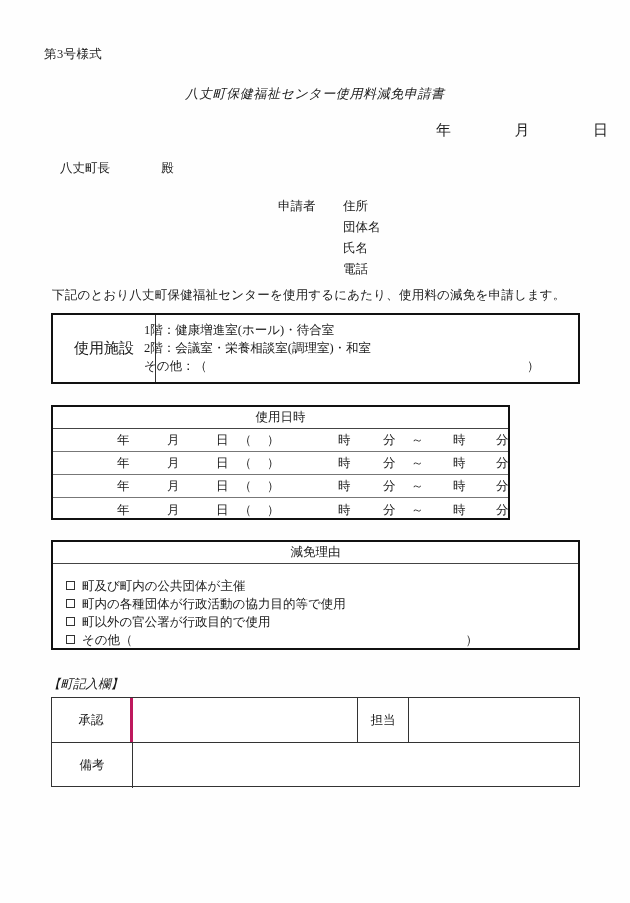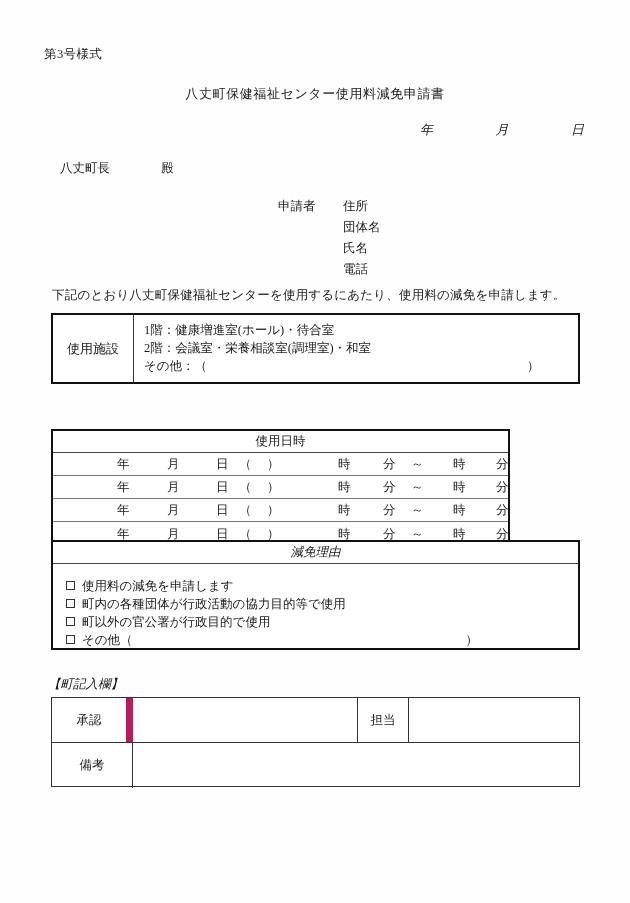--- a/index.html
+++ b/index.html
@@ -35,28 +35,28 @@
   }
   .doc-title {
     position: absolute;
     left: 0;
     right: 0;
     top: 85px;
     text-align: center;
     font-size: 13px;
     letter-spacing: 0.6px;
     white-space: nowrap;
+    font-style: italic;
   }
   .date-line {
     position: absolute;
-    left: 420px;
+    left: 436px;
     top: 121px;
-    font-size: 13px;
-    white-space: nowrap;
-    font-style: italic;
+    font-size: 15px;
+    white-space: nowrap;
   }
   .date-line span { display: inline-block; }
   .date-line .gap-a { width: 56px; }
   .date-line .gap-b { width: 56px; }
 
   .addressee {
     position: absolute;
     left: 60px;
     top: 160px;
     font-size: 12.5px;
@@ -104,28 +104,28 @@
   #facility-table {
     left: 51px;
     top: 313px;
     width: 529px;
     height: 71px;
   }
   #facility-table .fac-label {
     position: absolute;
     left: 0;
     top: 0;
-    width: 81px;
+    width: 103px;
     height: 100%;
     border-right: 1px solid #333;
     box-sizing: border-box;
     display: flex;
     align-items: center;
     justify-content: center;
-    font-size: 13px;
+    font-size: 15px;
   }
   #facility-table .fac-body {
     position: absolute;
     left: 81px;
     top: 0;
     right: 0;
     height: 100%;
     padding: 6px 0 0 10px;
     box-sizing: border-box;
     font-size: 12.5px;
@@ -133,21 +133,21 @@
   }
   #facility-table .fac-body div { white-space: nowrap; }
   #facility-table .fac-other .paren-close {
     display: inline-block;
     margin-left: 320px;
   }
 
   
   #datetime-table {
     left: 51px;
-    top: 429px;
+    top: 405px;
     width: 459px;
     height: 115px;
   }
   #datetime-table .dt-head {
     height: 22px;
     border-bottom: 1px solid #444;
     display: flex;
     align-items: center;
     justify-content: center;
     font-size: 12.5px;
@@ -187,21 +187,20 @@
     height: 110px;
   }
   #reason-table .rs-head {
     height: 22px;
     border-bottom: 1px solid #444;
     display: flex;
     align-items: center;
     justify-content: center;
     font-size: 12.5px;
     box-sizing: border-box;
-    font-style: italic;
   }
   #reason-table .rs-body {
     padding: 13px 0 0 13px;
     font-size: 12.5px;
     line-height: 18px;
   }
   #reason-table .rs-item { white-space: nowrap; }
   #reason-table .chk {
     display: inline-block;
     width: 9px;
@@ -239,21 +238,21 @@
     box-sizing: border-box;
   }
   #town-table .tw-row.first { border-bottom: 1px solid #333; }
   #town-table .tw-c {
     box-sizing: border-box;
     display: flex;
     align-items: center;
     justify-content: center;
     font-size: 12.5px;
   }
-  #town-table .c-approve-lbl { width: 81px; border-right: 7px solid #be185d; }
+  #town-table .c-approve-lbl { width: 81px; border-right: 3px solid #be185d; }
   #town-table .c-approve-val { width: 225px; border-right: 1px solid #333; }
   #town-table .c-charge-lbl  { width: 51px; border-right: 1px solid #333; }
   #town-table .c-charge-val  { flex: 1; }
   #town-table .c-note-lbl    { width: 81px; border-right: 1px solid #333; }
   #town-table .c-note-val    { flex: 1; }
 </style>
 </head>
 <body>
 
 <div class="page">
@@ -347,21 +346,21 @@
       <i class="p-tilde">～</i>
       <i class="p-hour2">時</i>
       <i class="p-min2">分</i>
     </div>
   </div>
 
   <div class="tbl" id="reason-table">
     <div class="rs-head">減免理由</div>
     <div class="rs-body">
       <div class="rs-item">
-        <span class="chk"></span><span>使用料の減免を申請します</span>
+        <span class="chk"></span><span>町及び町内の公共団体が主催</span>
       </div>
       <div class="rs-item">
         <span class="chk"></span><span>町内の各種団体が行政活動の協力目的等で使用</span>
       </div>
       <div class="rs-item">
         <span class="chk"></span><span>町以外の官公署が行政目的で使用</span>
       </div>
       <div class="rs-item">
         <span class="chk"></span><span>その他（</span><span class="paren-close">）</span>
       </div>

